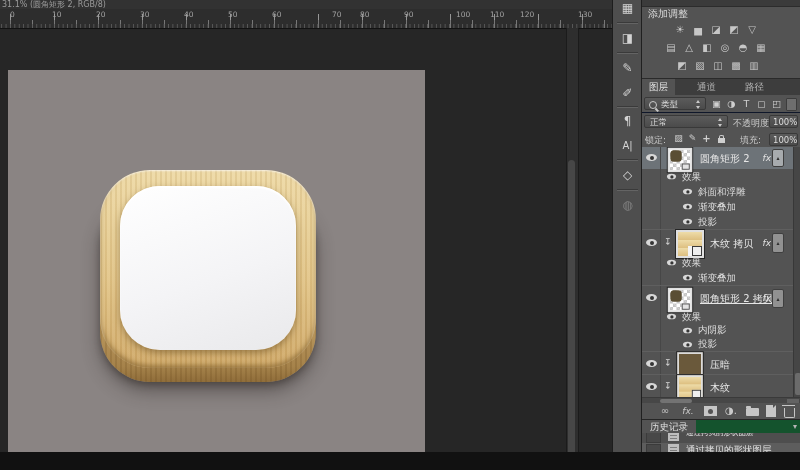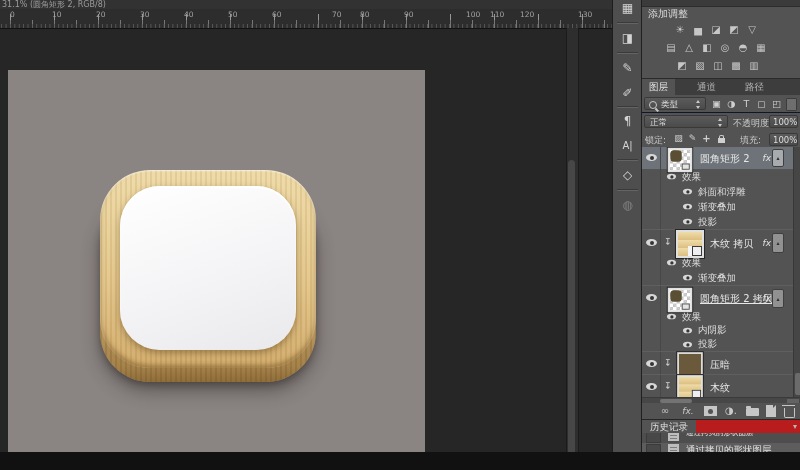--- a/index.html
+++ b/index.html
@@ -129,21 +129,21 @@
   .maskicon{position:absolute;top:3px;width:13px;height:10px;background:#c6c6c6;}
   .maskicon::after{content:"";position:absolute;left:4px;top:2.5px;width:5px;height:5px;border-radius:50%;background:#535353;}
   .folder{position:absolute;top:5px;width:13px;height:8px;background:#c6c6c6;border-radius:1px;}
   .folder::before{content:"";position:absolute;top:-2px;left:0;width:5px;height:2px;background:#c6c6c6;border-radius:1px 1px 0 0;}
   .newlayer{position:absolute;top:2px;width:10px;height:12px;background:#c6c6c6;}
   .newlayer::before{content:"";position:absolute;right:0;top:0;border-left:3px solid #535353;border-bottom:3px solid transparent;}
   .trash{position:absolute;top:5px;width:9px;height:9px;border:1px solid #c6c6c6;border-top:none;border-radius:0 0 2px 2px;}
   .trash::before{content:"";position:absolute;top:-3px;left:-3px;width:13px;height:1px;background:#c6c6c6;}
 
   
-  .hist-header{position:absolute;left:0;top:419px;width:159px;height:14px;background:#b91c1c;
+  .hist-header{position:absolute;left:0;top:419px;width:159px;height:14px;background:#14532d;
                border-top:1px solid #262626;}
   .hist-tab{position:absolute;left:0;top:0;height:14px;line-height:14px;padding:0 8px;
             background:#535353;font-size:9.5px;color:#e0e0e0;}
   .hist-menu{position:absolute;right:4px;top:0;font-size:8px;color:#b5b5b5;line-height:14px;}
   .hist-item{position:absolute;left:0;width:159px;background:#0c4a6e;overflow:hidden;}
   .histwell{position:absolute;left:4px;width:13px;height:11px;background:#484848;border:1px solid #3b3b3b;}
   .histdoc{position:absolute;left:26px;width:11px;height:12px;background:#bdbdbd;}
   .histdoc::after{content:"";position:absolute;left:2px;top:3px;width:7px;height:1px;background:#7c7c7c;
       box-shadow:0 3px 0 #7c7c7c,0 6px 0 #7c7c7c;}
   .histtxt{position:absolute;left:44px;font-size:9.5px;color:#e3e3e3;white-space:nowrap;}
@@ -159,21 +159,21 @@
     <span class="ruler-num" style="left:10px">0</span>
     <span class="ruler-num" style="left:52px">10</span>
     <span class="ruler-num" style="left:96px">20</span>
     <span class="ruler-num" style="left:140px">30</span>
     <span class="ruler-num" style="left:184px">40</span>
     <span class="ruler-num" style="left:228px">50</span>
     <span class="ruler-num" style="left:272px">60</span>
     <span class="ruler-num" style="left:332px">70</span>
     <span class="ruler-num" style="left:360px">80</span>
     <span class="ruler-num" style="left:404px">90</span>
-    <span class="ruler-num" style="left:466px">100</span>
+    <span class="ruler-num" style="left:456px">100</span>
     <span class="ruler-num" style="left:490px">110</span>
     <span class="ruler-num" style="left:520px">120</span>
     <span class="ruler-num" style="left:578px">130</span>
   </div>
 
   <div class="abs canvas">
     <div class="icon-wrap">
       <div class="icon-side"></div>
       <div class="icon-face"></div>
       <div class="icon-panel"></div>

